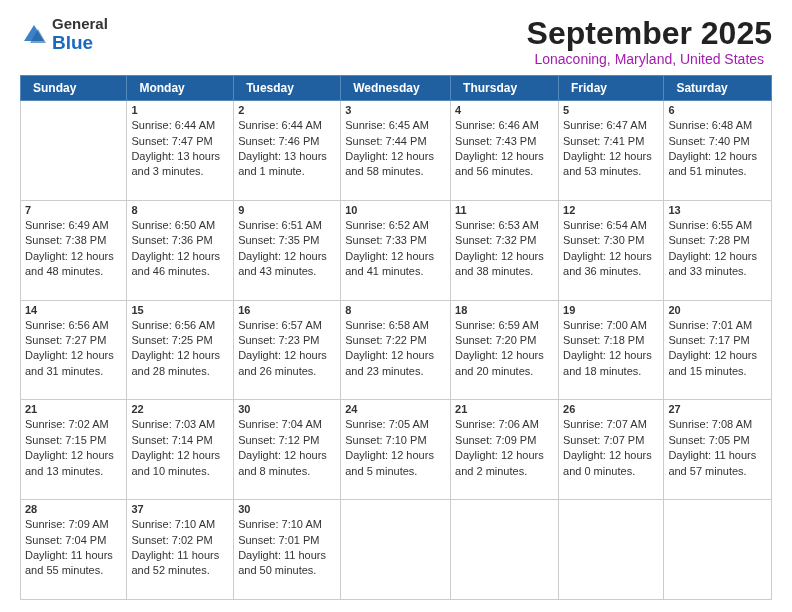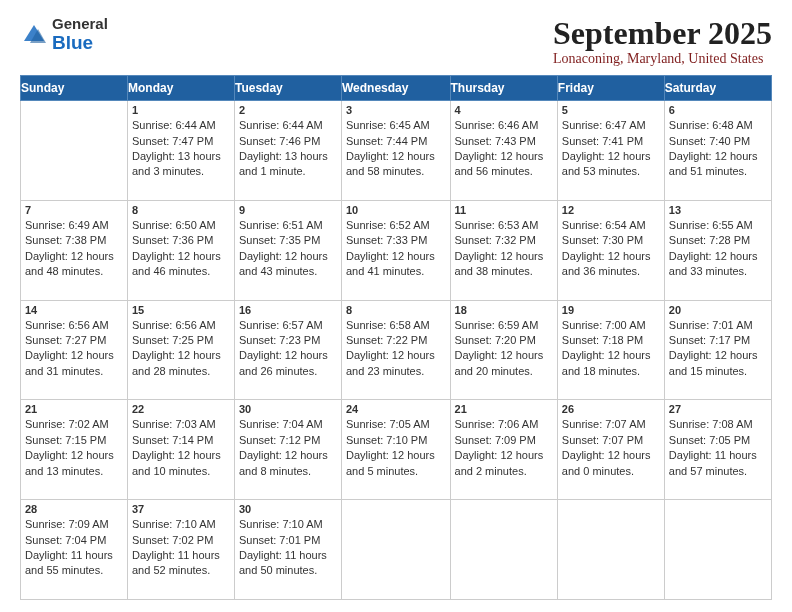--- a/index.html
+++ b/index.html
@@ -42,44 +42,43 @@
     .logo-blue {
       font-size: 19px;
       font-weight: bold;
       color: #1a6bbf;
     }
     .logo-icon {
       width: 28px;
       height: 28px;
     }
     .header-right {
-      text-align: left;
-      font-family: Liberation Serif, serif;
+      text-align: center;
     }
     .month-title {
       font-size: 32px;
       font-weight: bold;
       color: #222;
       line-height: 1.1;
     }
     .location {
       font-size: 14px;
-      color: #7f1d1d;
+      color: #a21caf;
     }
     .calendar {
       width: 100%;
       border-collapse: collapse;
       flex: 1;
     }
     .calendar th {
       background: #2060a0;
       color: #fff;
       font-size: 12px;
       font-weight: bold;
-      padding: 5px 0;
+      padding: 5px 12px;
       text-align: left;
       border: 1px solid #5588bb;
     }
     .calendar td {
       vertical-align: top;
       border: 1px solid #ccc;
       padding: 3px 4px;
       width: 113px;
       background: #fff;
       font-size: 9.5px;

